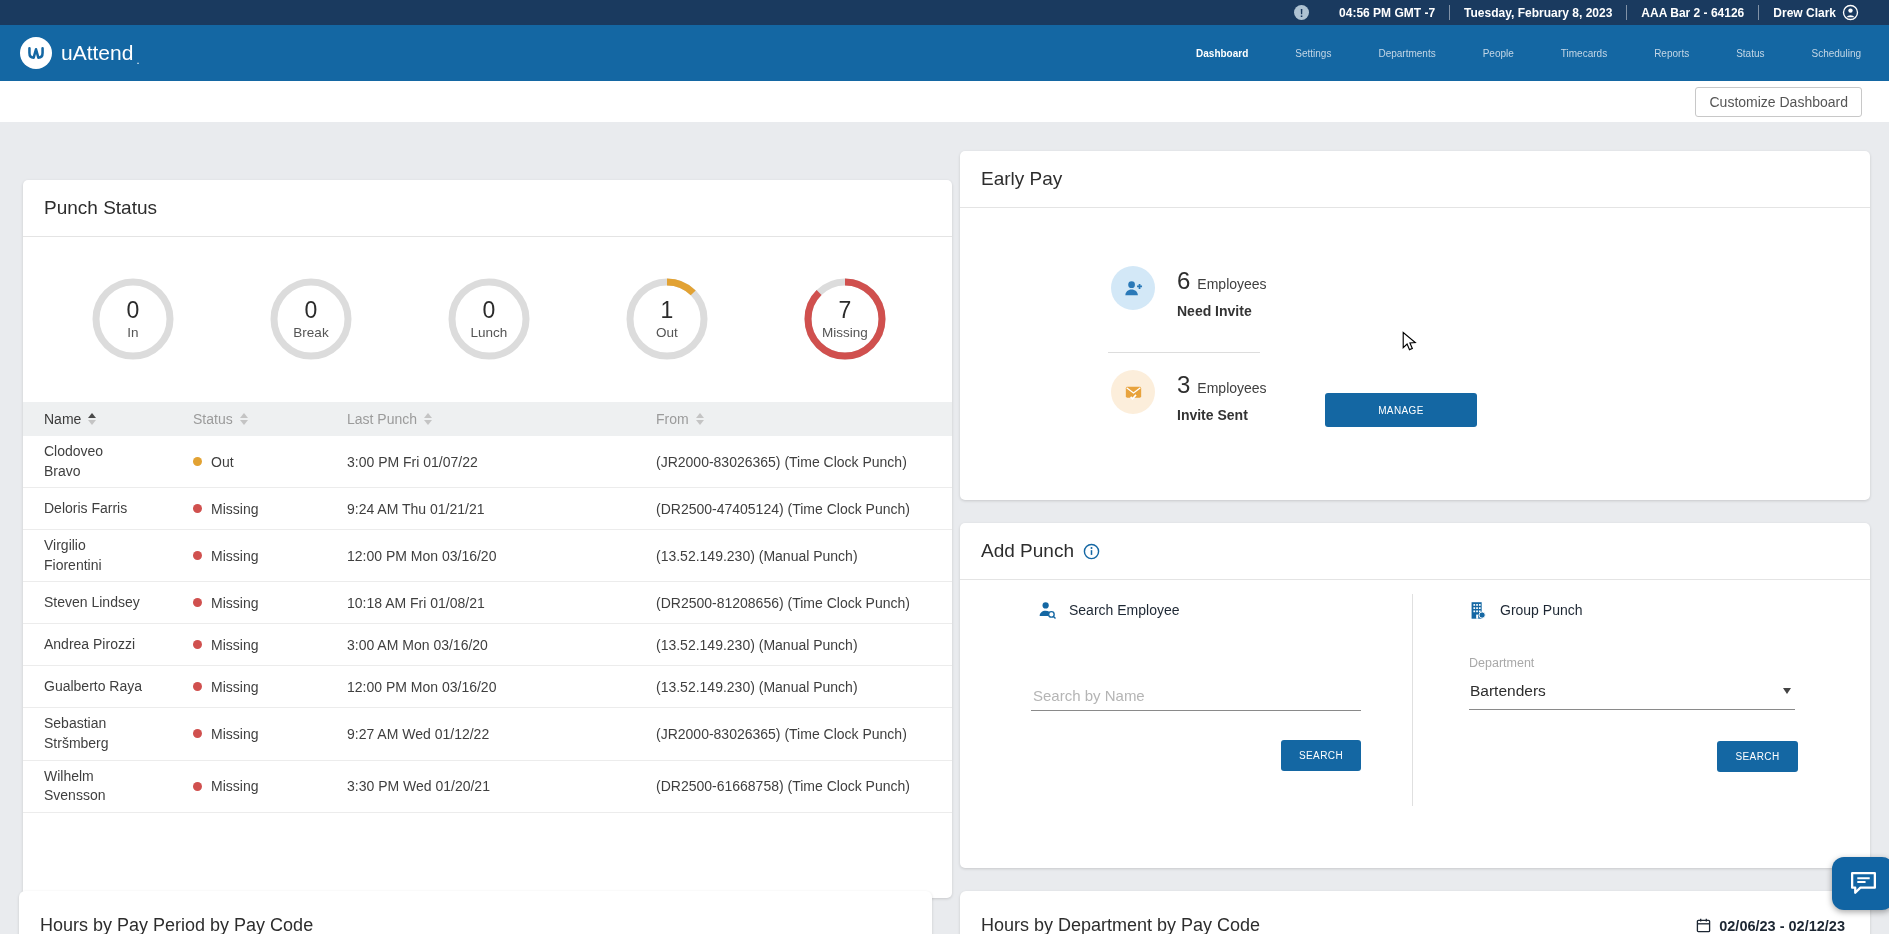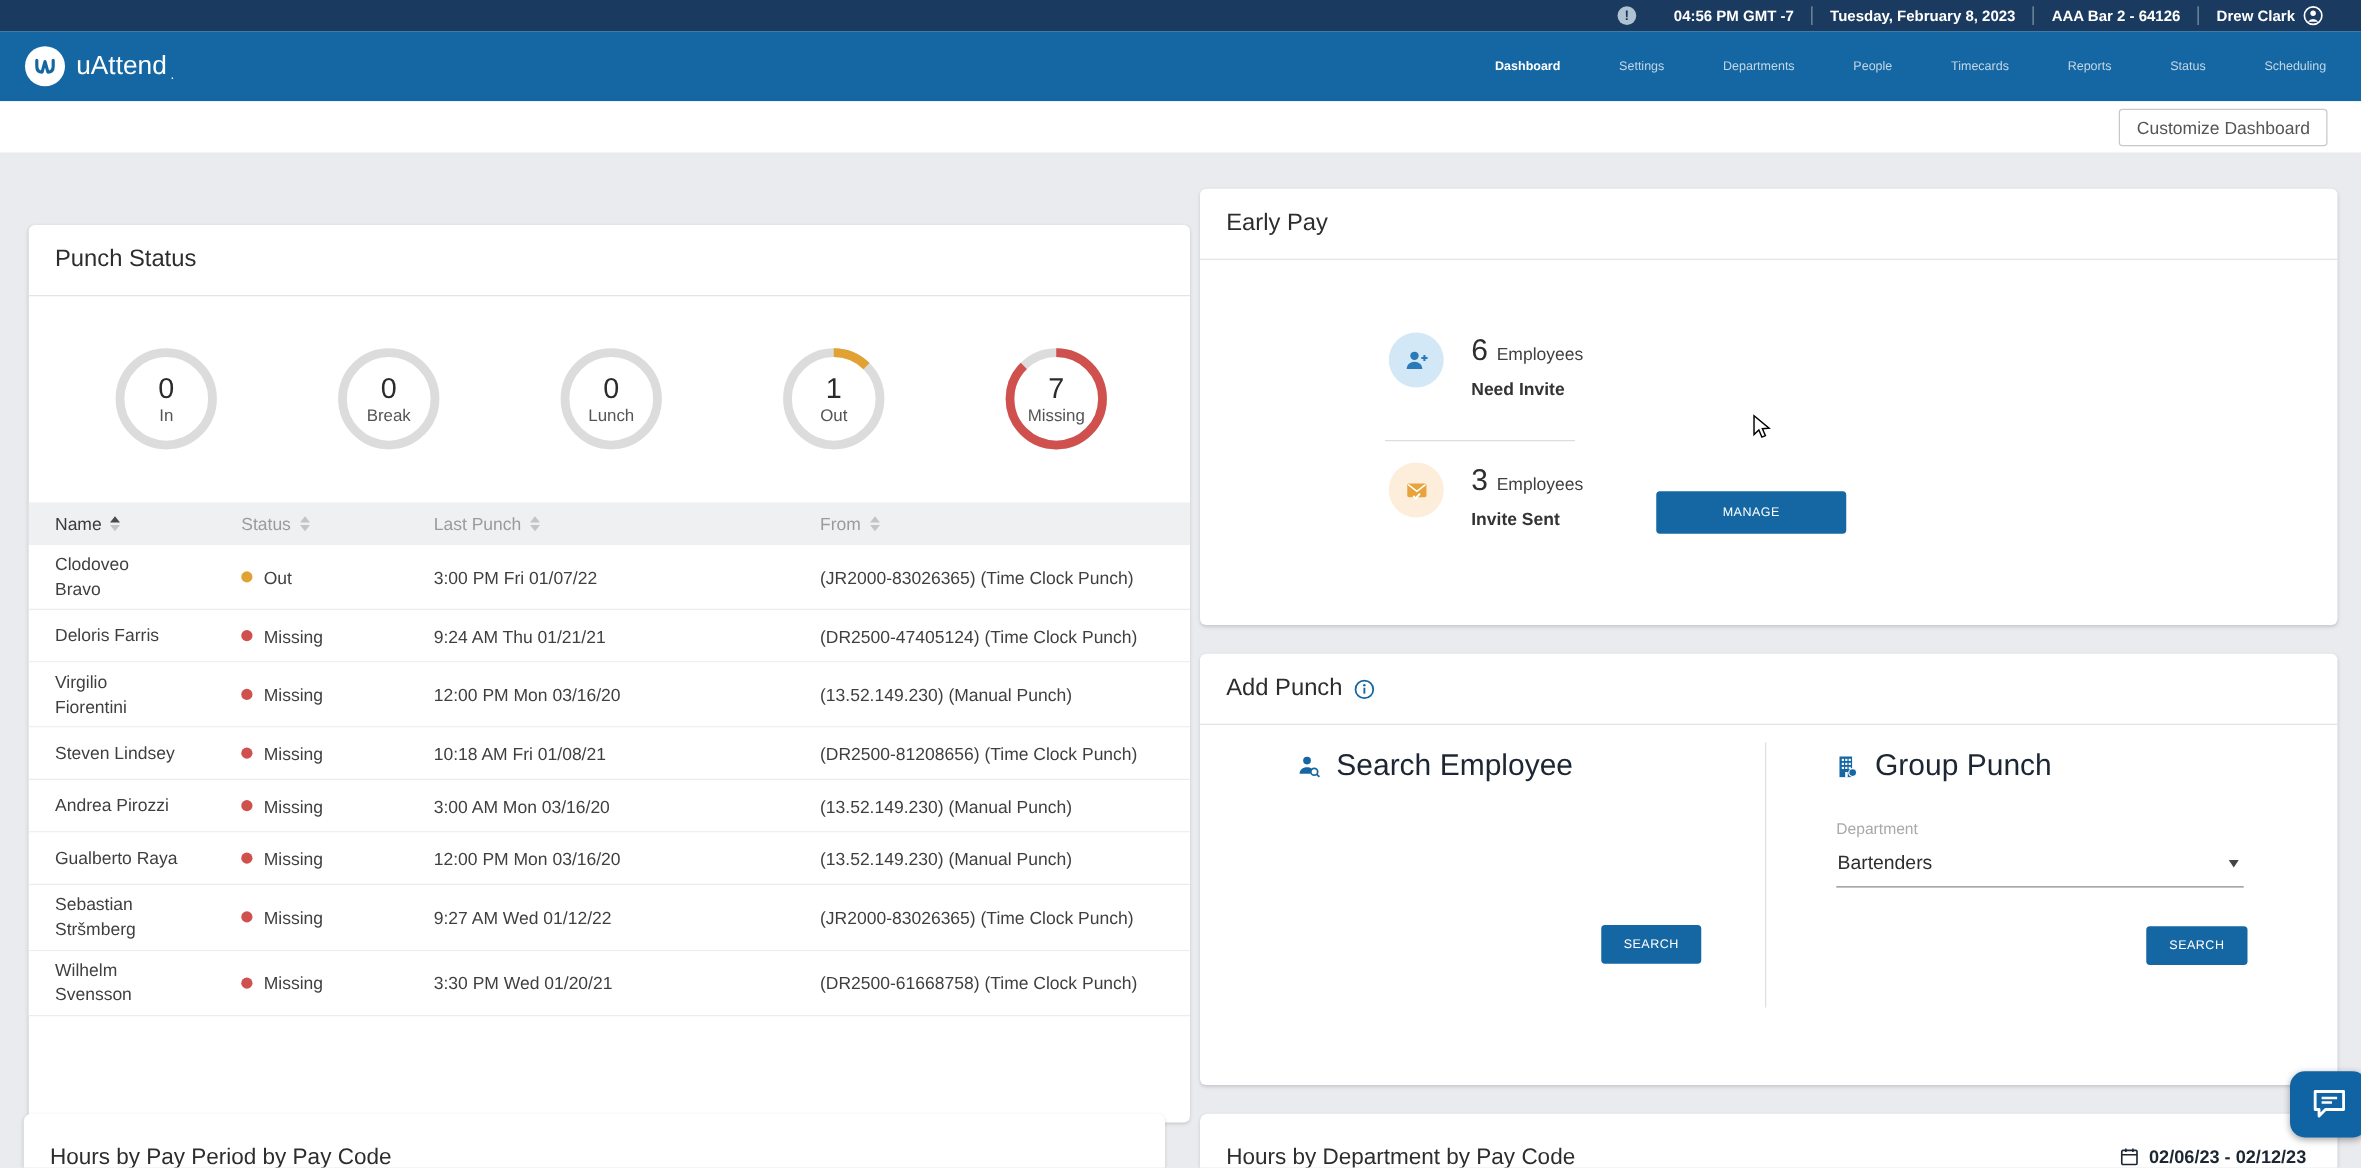--- a/index.html
+++ b/index.html
@@ -95,21 +95,21 @@
   .stat-label { font-weight:700; font-size:14px; color:#333; margin-top:8px; }
   .stat-div { position:absolute; left:148px; top:144px; width:152px; border-top:1px solid #ddd; }
   .ep-text { position:absolute; left:365px; top:74px; width:272px;
     font-size:15px; color:#37424d; line-height:1.8; }
   .btn-primary { background:#1467a3; color:#fff; border:none; border-radius:3px;
     font-size:10px; letter-spacing:.4px; cursor:pointer; font-family:inherit; }
   #manage-btn { position:absolute; left:365px; top:185px; width:152px; height:34px; }
   
   #addpunch-card .body { position:relative; height:calc(100% - 57px); }
   .ap-head { position:absolute; display:flex; align-items:center; gap:11px;
-    font-size:24px; color:#1d2733; }
+    font-size:14px; color:#1d2733; }
   #se-head { left:76px; top:19px; }
   #gp-head { left:507px; top:19px; }
   #se-input { position:absolute; left:71px; top:101px; width:330px; border:none;
     border-bottom:1px solid #8a8a8a; font-size:15px; padding:6px 2px; color:#333;
     background:transparent; outline:none; font-family:inherit; }
   #se-input::placeholder { color:#b5b5b5; }
   #se-search { position:absolute; left:321px; top:160px; width:80px; height:31px; }
   .vdiv { position:absolute; left:452px; top:14px; height:212px; border-left:1px solid #e0e0e0; }
   #dep-label { position:absolute; left:509px; top:76px; font-size:12.5px; color:#a9a9a9; }
   #dep-select { position:absolute; left:509px; top:92px; width:326px; height:38px;
@@ -398,20 +398,21 @@
   <div class="body">
     <div class="ap-head" id="se-head">
       <svg width="22" height="22" viewBox="0 0 24 24">
         <circle cx="10.5" cy="7" r="3.4" fill="#1467a3"></circle>
         <path d="M4 18.5c0-3.4 2.8-5.6 6.5-5.6 1.5 0 2.9.4 4 1.1l-1 4.5z" fill="#1467a3"></path>
         <circle cx="16.8" cy="16.8" r="3" fill="none" stroke="#1467a3" stroke-width="1.5"></circle>
         <path d="M19 19l2.3 2.3" stroke="#1467a3" stroke-width="1.5"></path>
       </svg>
       <span>Search Employee</span>
     </div>
+    <input id="se-input" placeholder="Search by Name" style="">
     <button class="btn-primary" id="se-search">SEARCH</button>
 
     <div class="vdiv"></div>
 
     <div class="ap-head" id="gp-head">
       <svg width="22" height="22" viewBox="0 0 24 24">
         <rect x="5" y="3.5" width="11" height="18" fill="#1467a3"></rect>
         <rect x="7" y="5.5" width="1.9" height="1.9" fill="#fff"></rect>
           <rect x="10" y="5.5" width="1.9" height="1.9" fill="#fff"></rect>
           <rect x="13" y="5.5" width="1.9" height="1.9" fill="#fff"></rect>

